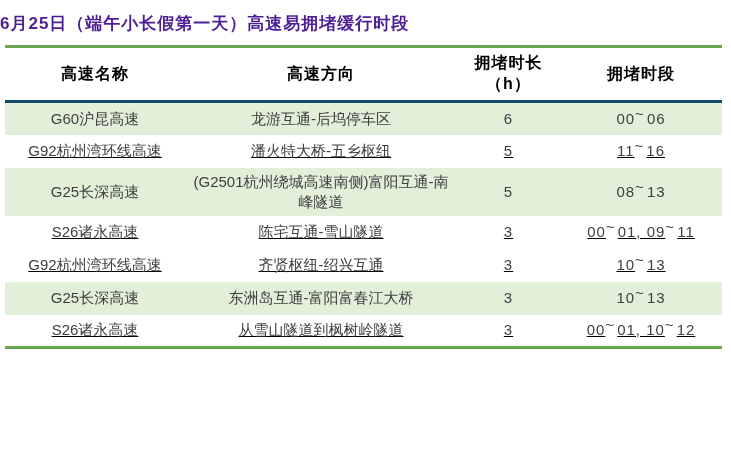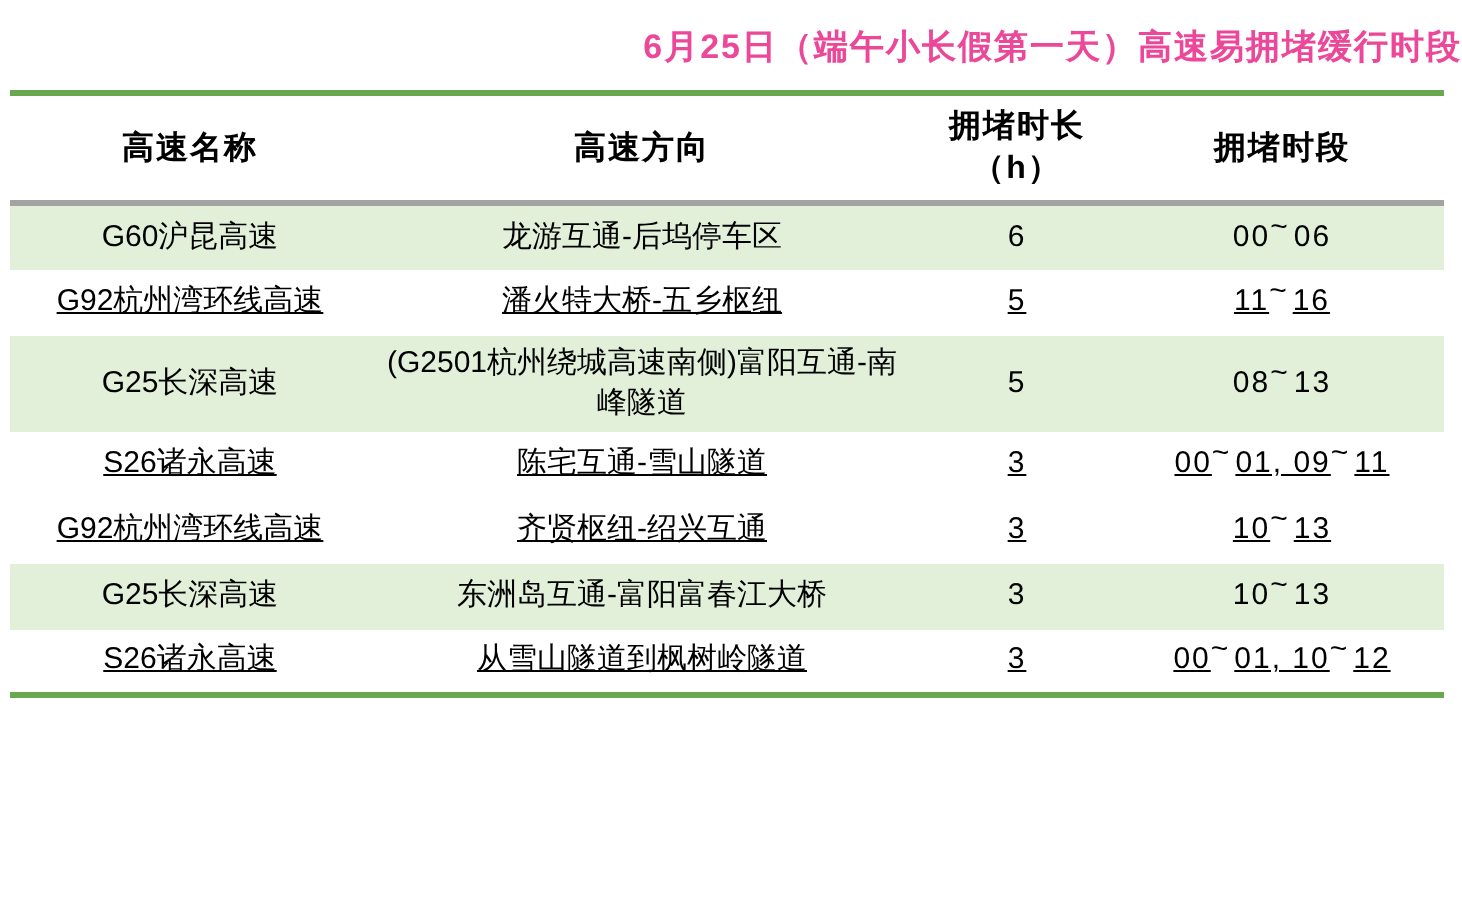--- a/index.html
+++ b/index.html
@@ -12,43 +12,43 @@
     width: 731px;
     height: 450px;
     overflow: hidden;
     position: relative;
   }
   .page-title {
     width: 731px;
     height: 45px;
     padding-top: 12px;
     box-sizing: border-box;
-    text-align: right;
+    text-align: left;
     font-size: 17px;
     font-weight: bold;
-    color: #ec4899;
+    color: #4c1d95;
     letter-spacing: 1px;
   }
   table.congestion-table {
     width: 717px;
     margin-left: 5px;
     border-collapse: collapse;
     table-layout: fixed;
     border-top: 3px solid #6aa84f;
     border-bottom: 3px solid #6aa84f;
   }
   col.c-name     { width: 180px; }
   col.c-dir      { width: 272px; }
   col.c-duration { width: 103px; }
   col.c-period   { width: 162px; }
 
   thead tr {
     height: 55px;
     background: #ffffff;
-    border-bottom: 3px solid #a3a3a3;
+    border-bottom: 3px solid #0c4a6e;
   }
   th {
     font-size: 16px;
     font-weight: bold;
     color: #000000;
     text-align: center;
     vertical-align: middle;
     padding: 0 4px;
     letter-spacing: 1px;
   }
@@ -57,21 +57,21 @@
   }
   tbody tr.stripe-green {
     background: #e2efd9;
   }
   tbody tr.stripe-white {
     background: #ffffff;
     text-decoration: underline;
   }
   td {
     font-size: 15px;
-    color: #000000;
+    color: #404040;
     text-align: center;
     vertical-align: middle;
     padding: 4px 6px;
     line-height: 20px;
     word-break: break-all;
   }
   td.jam-time, td.jam-duration {
     letter-spacing: 1px;
     white-space: nowrap;
   }

